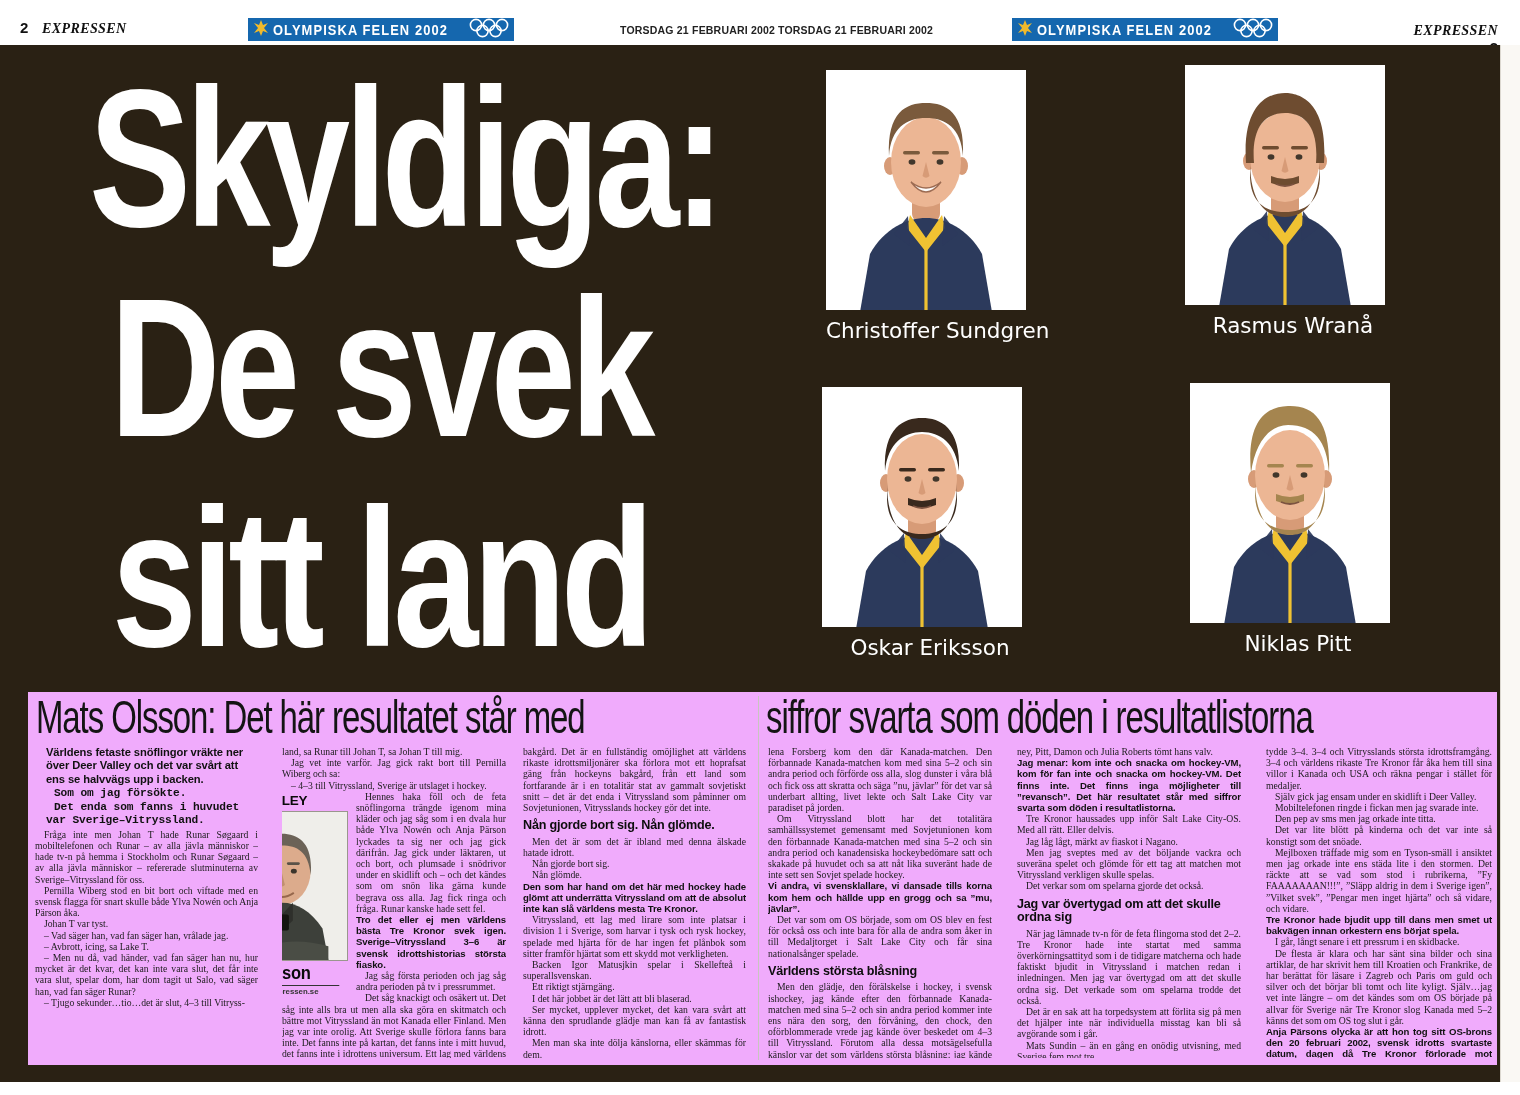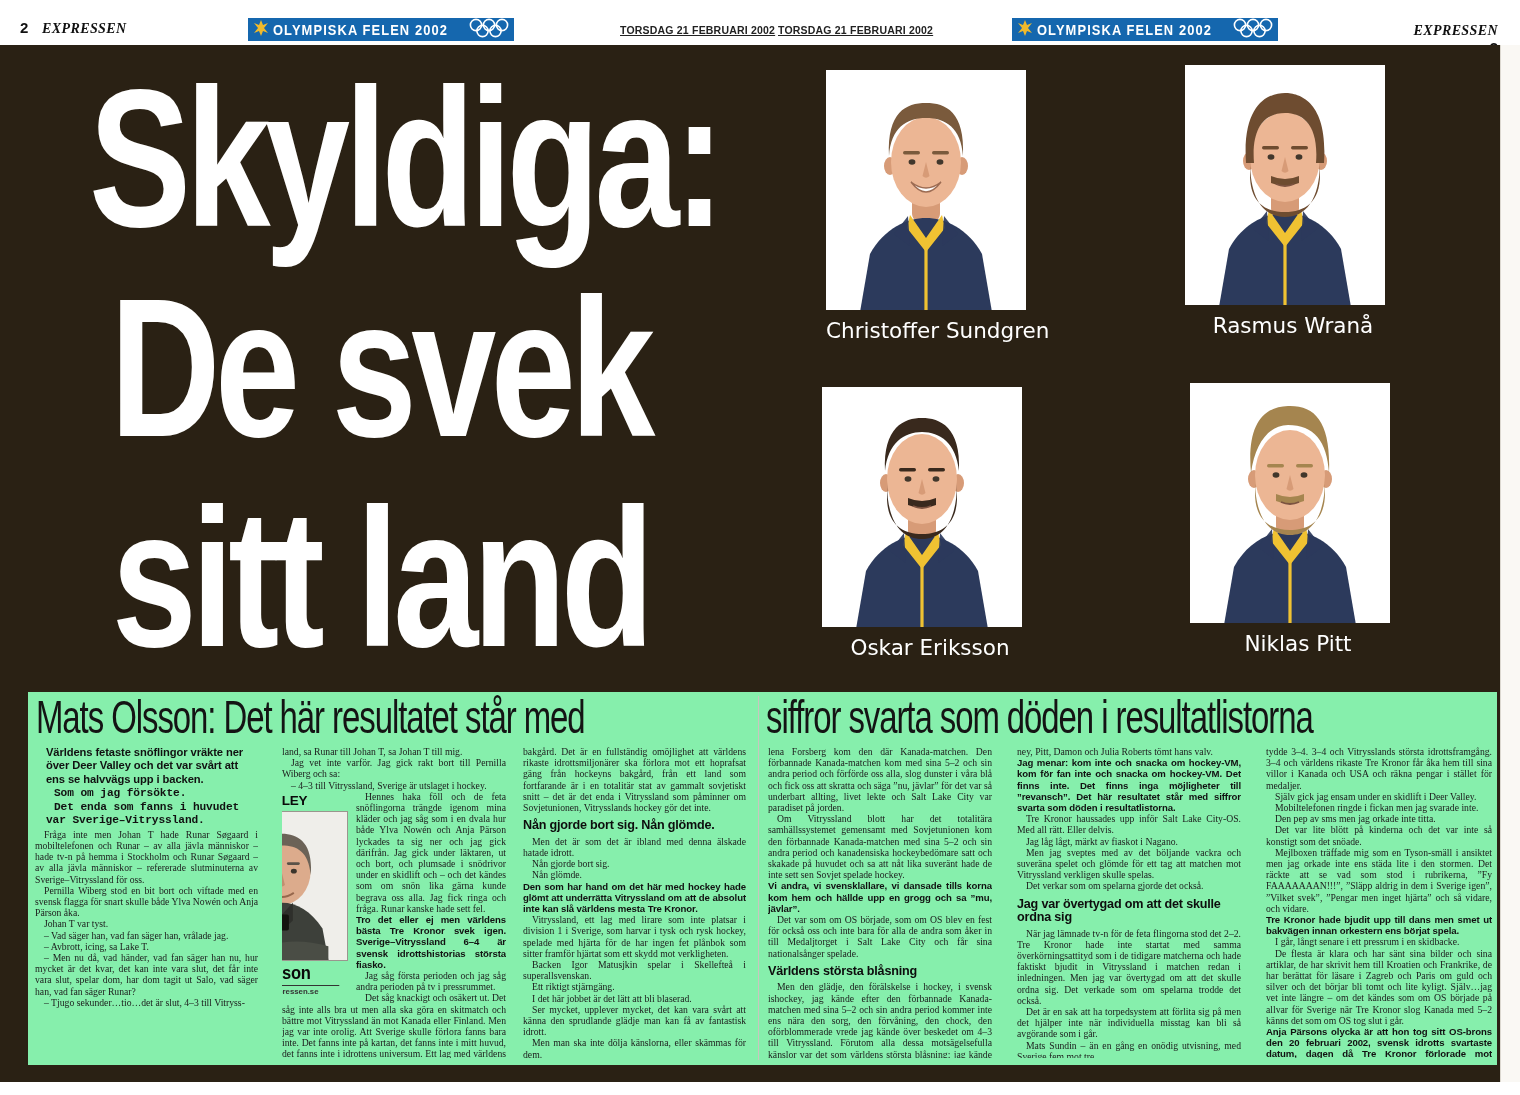--- a/index.html
+++ b/index.html
@@ -2,40 +2,40 @@
 <html><head>
 <meta charset="utf-8">
 <style>
   html,body{margin:0;padding:0;background:#ffffff;}
   .spread{position:relative;width:1520px;height:1095px;background:#ffffff;overflow:hidden;
           font-family:"Liberation Sans",sans-serif;-webkit-font-smoothing:antialiased;}
   
   .topbar{position:absolute;left:0;top:0;width:1520px;height:45px;background:#ffffff;}
   .pnum{position:absolute;top:20px;font:700 15px/16px "Liberation Sans",sans-serif;color:#111;}
   .brand{position:absolute;top:21px;font:italic 700 14px/16px "Liberation Serif",serif;color:#111;letter-spacing:.4px;}
-  .hdate{position:absolute;top:24px;font:700 10.5px/12px "Liberation Sans",sans-serif;color:#222;letter-spacing:.2px;text-decoration:underline;}
+  .hdate{position:absolute;top:24px;font:700 10.5px/12px "Liberation Sans",sans-serif;color:#222;letter-spacing:.2px;}
   .banner{position:absolute;top:18px;width:266px;height:23px;display:flex;align-items:center;gap:5px;padding:0 6px;box-sizing:border-box;}
   .banner-title{color:#fff;font:700 14px/14px "Liberation Sans",sans-serif;letter-spacing:1.2px;transform:scaleX(.92);transform-origin:0 50%;white-space:nowrap;flex:1;}
   .brand-r-wrap{position:absolute;top:21px;left:1398px;width:100px;text-align:right;}
   .brand-r-wrap .brand{position:static;}
   .brand-r-wrap .pnum{position:static;margin-left:10px;}
   
   .dark{position:absolute;left:0;top:45px;width:1500px;height:1037px;}
   .hl{position:absolute;left:0;width:760px;text-align:center;color:#fff;
       font:700 196px/212px "Liberation Sans",sans-serif;white-space:nowrap;}
   .hl > span{display:inline-block;transform:scaleX(.78);transform-origin:50% 50%;letter-spacing:-7px;}
   .figure{position:absolute;width:216px;}
   .photo{width:200px;height:240px;background:#fff;overflow:hidden;}
   .photo svg{display:block;width:200px;height:240px;}
   .caption{margin-top:9px;text-align:center;white-space:nowrap;color:#fff;
            font:400 21.5px/24px "DejaVu Sans",sans-serif;}
   .edge{position:absolute;left:1500px;top:45px;width:20px;height:1037px;background:#faf8f4;border-left:1px solid #dcd8d0;}
   .bottom-white{position:absolute;left:0;top:1082px;width:1520px;height:13px;background:#fff;}
   
-  .panel{position:absolute;left:28px;top:692px;width:1469px;height:373px;background:#86efac;}
+  .panel{position:absolute;left:28px;top:692px;width:1469px;height:373px;background:#f0abfc;}
   .fold{position:absolute;left:730px;top:4px;height:364px;width:1px;background:#c9c5bf;}
   .subhl{position:absolute;top:0px;height:50px;white-space:nowrap;color:#141414;
          font:400 47px/50px "Liberation Sans",sans-serif;}
   .subhl > span{display:inline-block;transform:scaleX(.70);transform-origin:0 50%;letter-spacing:-1.5px;}
   .subhl-l{left:8px;}
   .subhl-r{left:738px;}
   .col{position:absolute;top:54px;height:312px;overflow:hidden;}
   .c0{left:7px;width:223px;}  .c1{left:254px;width:224px;}  .c2{left:495px;width:223px;}
   .c3{left:740px;width:224px;} .c4{left:989px;width:224px;}  .c5{left:1238px;width:226px;}
   .p-normal{font:400 9.7px/11.2px "Liberation Serif",serif;color:#1b1b1b;margin:0;text-align:justify;text-indent:9px;}
@@ -255,21 +255,21 @@
             <path d="M18,150 L26,116 C38,98 52,92 65,92 C80,92 94,100 106,118 L112,150 Z" fill="#3d403a"></path>
             <path d="M55,92 L65,104 L76,92 L76,110 L65,120 L55,110 Z" fill="#2e2f2b"></path>
             <rect x="56" y="104" width="16" height="16" rx="2" fill="#14140f"></rect>
             <path d="M28,150 C44,132 78,126 112,136 L112,150 Z" fill="#4a4d45"></path>
           </svg>
         </div>
         <div class="inset-name">Mats Olsson</div>
         <div class="inset-email">mats.olsson@expressen.se</div>
       </div>
     <p class="p-normal">Hennes haka föll och de feta snöflingorna trängde igenom mina kläder och jag såg som i en dvala hur både Ylva Nowén och Anja Pärson lyckades ta sig ner och jag gick därifrån. Jag gick under läktaren, ut och bort, och plumsade i snödrivor under en skidlift och – och det kändes som om snön lika gärna kunde begrava oss alla. Jag fick ringa och fråga. Runar kanske hade sett fel.</p>
-        <p class="p-bold">Tro det eller ej men världens bästa Tre Kronor svek igen. Sverige–Vitryssland 6–4 är svensk idrottshistorias största fiasko.</p>
+        <p class="p-bold">Tro det eller ej men världens bästa Tre Kronor svek igen. Sverige–Vitryssland 3–6 är svensk idrottshistorias största fiasko.</p>
         <p class="p-normal">Jag såg första perioden och jag såg andra perioden på tv i pressrummet.</p>
         <p class="p-normal">Det såg knackigt och osäkert ut. Det såg inte alls bra ut men alla ska göra en skitmatch och bättre mot Vitryssland än mot Kanada eller Finland. Men jag var inte orolig. Att Sverige skulle förlora fanns bara inte. Det fanns inte på kartan, det fanns inte i mitt huvud, det fanns inte i idrottens universum. Ett lag med världens bäst betalda hockeyspelare kan inte förlora mot OS-slutspelets sämsta lag, kan inte förlora mot ett lag från hockeyns</p>
       </div>
 
     <div class="col c2">
         <p class="p-normal">bakgård. Det är en fullständig omöjlighet att världens rikaste idrottsmiljonärer ska förlora mot ett hoprafsat gäng från hockeyns bakgård, från ett land som fortfarande är i en totalitär stat av gammalt sovjetiskt snitt – det är det enda i Vitryssland som påminner om Sovjetunionen, Vitrysslands hockey gör det inte.</p>
         <p class="p-subhead">Nån gjorde bort sig. Nån glömde.</p>
         <p class="p-normal">Men det är som det är ibland med denna älskade hatade idrott.</p>
         <p class="p-normal">Nån gjorde bort sig.</p>
         <p class="p-normal">Nån glömde.</p>

